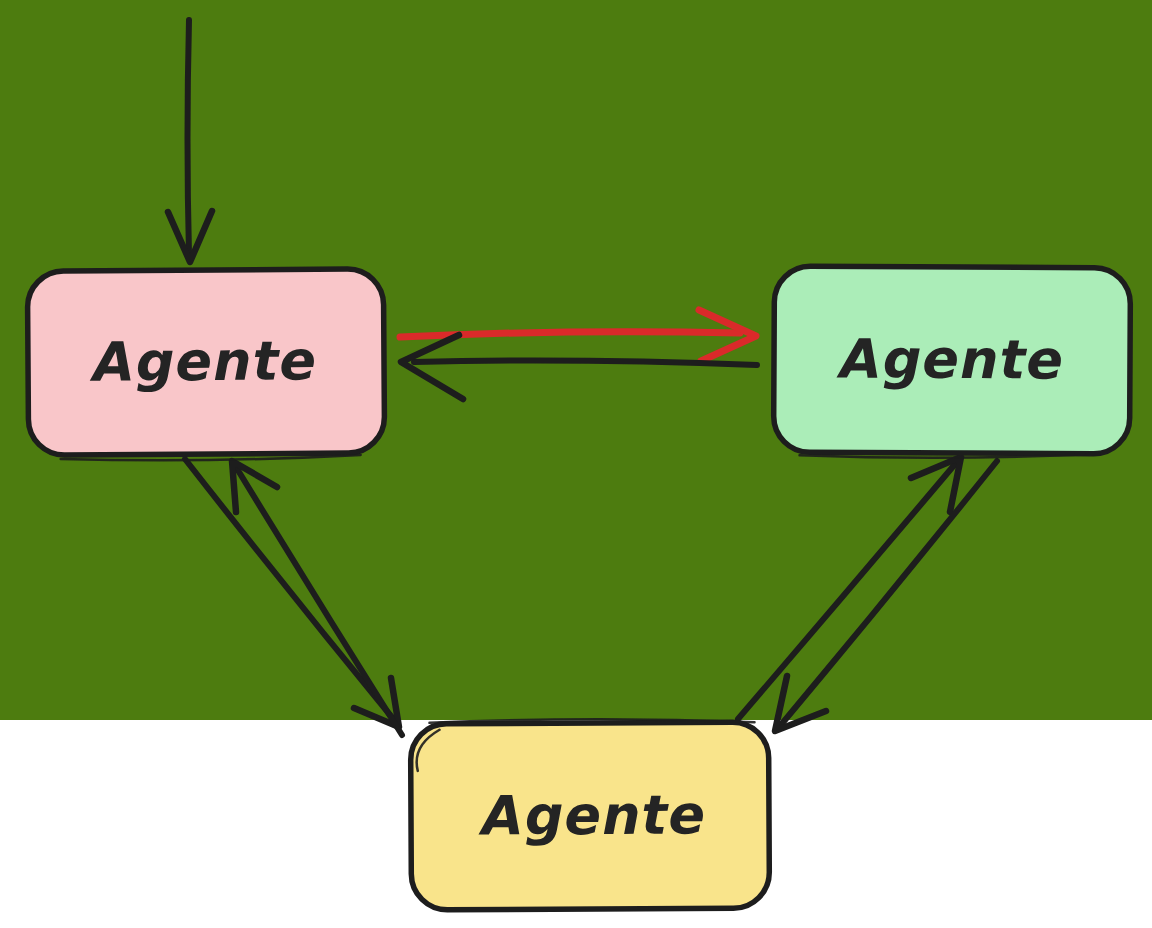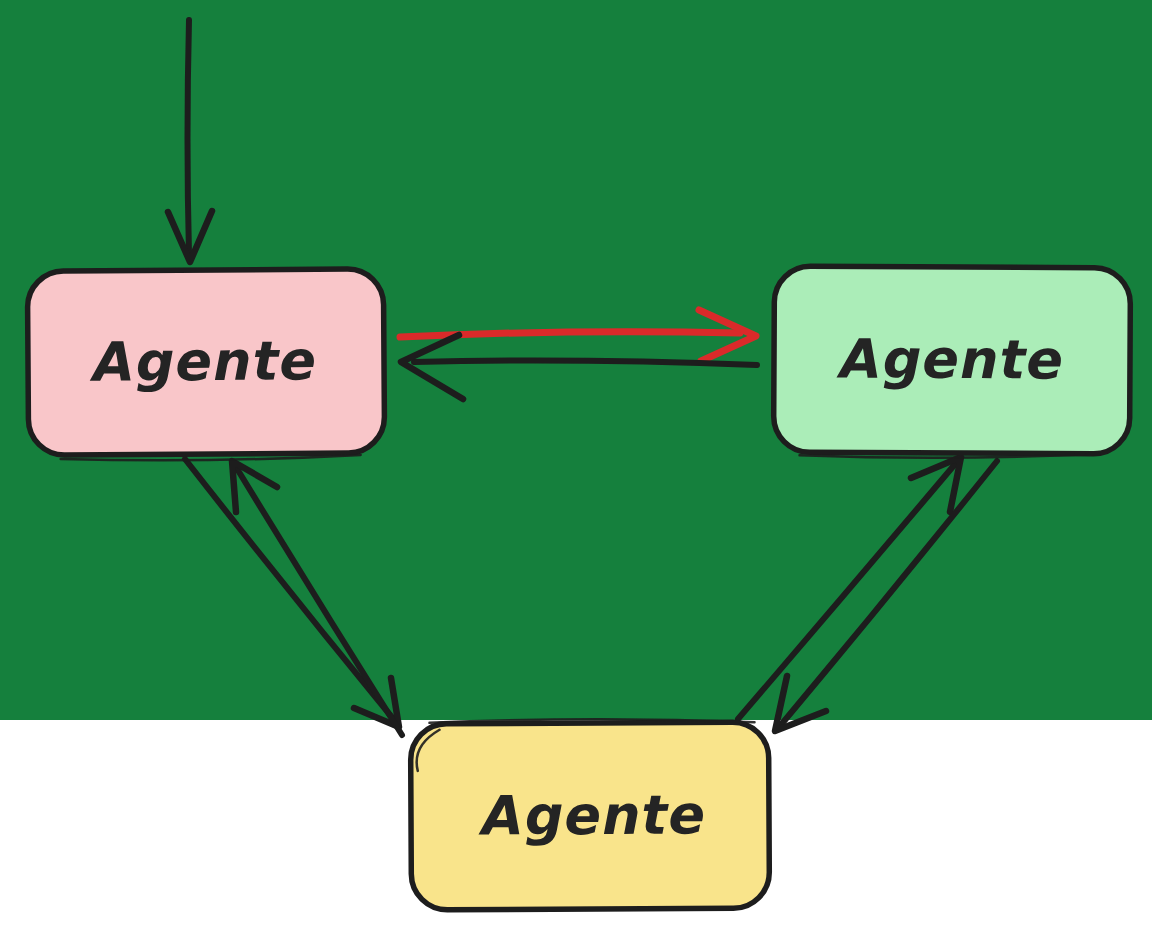--- a/index.html
+++ b/index.html
@@ -8,21 +8,21 @@
     background: #ffffff;
     width: 1152px;
     height: 928px;
     overflow: hidden;
     font-family: "DejaVu Sans", sans-serif;
   }
   .stage {
     position: relative;
     width: 1152px;
     height: 720px;
-    background: #15803d;
+    background: #4d7c0f;
   }
   svg { display: block; }
   .edge-line, .edge-head {
     fill: none;
     stroke-linecap: round;
     stroke-linejoin: round;
   }
   .edge-line { stroke-width: 6; }
   .edge-head { stroke-width: 6.5; }
   .edge-line.red { stroke-width: 7; }

